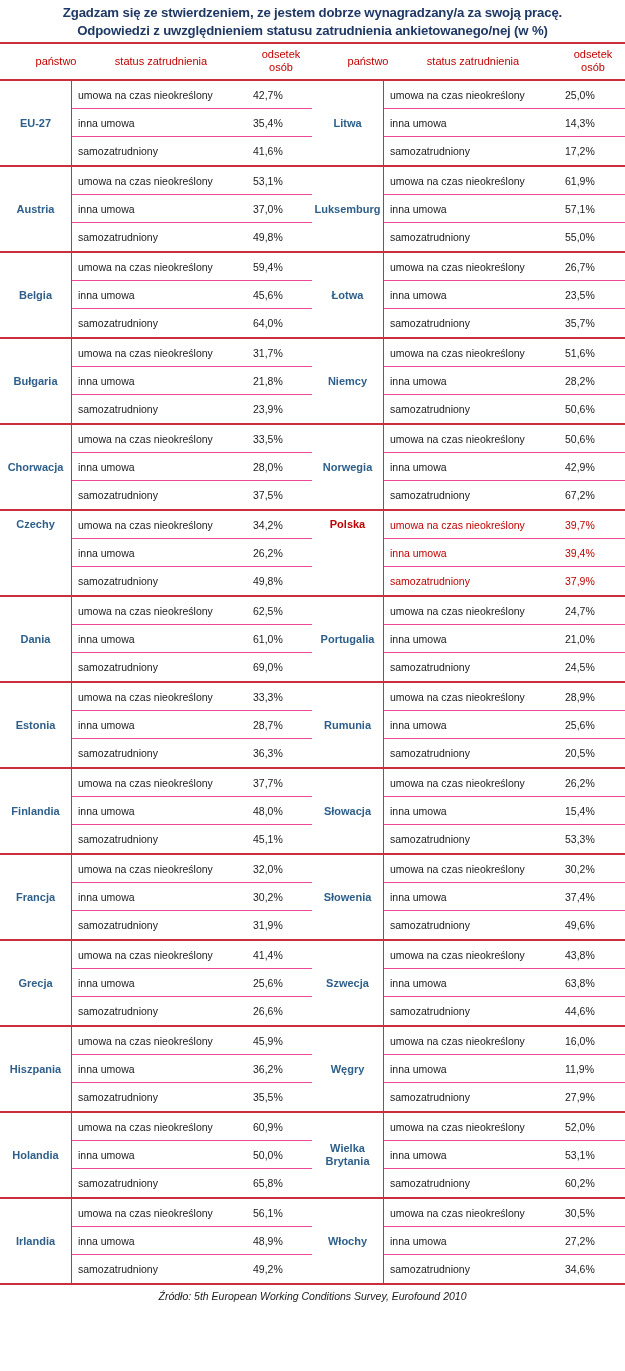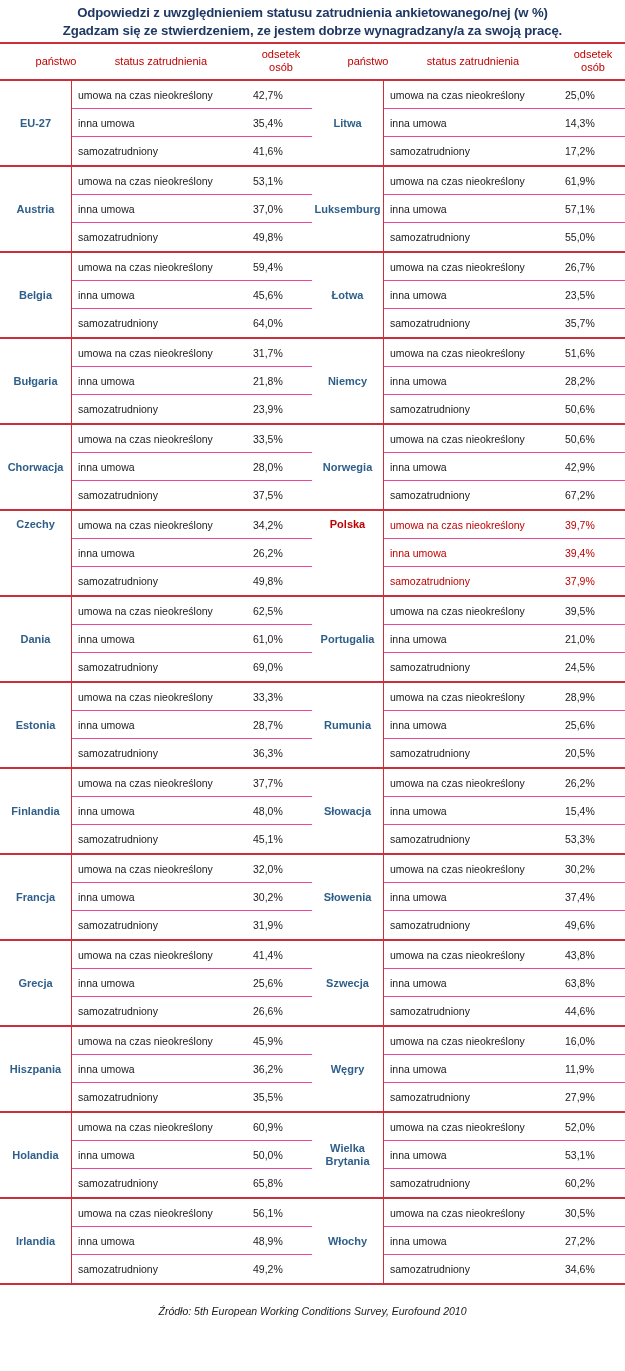--- a/index.html
+++ b/index.html
@@ -136,31 +136,31 @@
   }
   .drow.hl .cell-status,
   .drow.hl .cell-pct { color: #c00000; }
 
   
   .footer {
     text-align: center;
     font-size: 10.5px;
     font-style: italic;
     color: #1a1a1a;
-    padding-top: 20px;
+    padding-top: 5px;
   }
 </style>
 </head>
 <body>
 
 <div class="page">
 
   <div class="title-block">
+    <div class="title-line">Zgadzam się ze stwierdzeniem, ze jestem dobrze wynagradzany/a za swoją pracę.</div>
     <div class="title-line">Odpowiedzi z uwzględnieniem statusu zatrudnienia ankietowanego/nej (w %)</div>
-    <div class="title-line">Zgadzam się ze stwierdzeniem, ze jestem dobrze wynagradzany/a za swoją pracę.</div>
   </div>
 
   <div class="rule-thick"></div>
 
   <div class="head-row">
     <div class="head-cell country">państwo</div>
     <div class="head-cell status">status zatrudnienia</div>
     <div class="head-cell pct">
       <span>
         <span>odsetek</span><br>
@@ -521,21 +521,21 @@
               <div class="cell-status">samozatrudniony</div>
               <div class="cell-pct">37,9%</div>
             </div>
           </div>
         </div>
         <div class="grp">
           <div class="grp-country v-center">Portugalia</div>
           <div class="grp-rows">
             <div class="drow sep">
               <div class="cell-status">umowa na czas nieokreślony</div>
-              <div class="cell-pct">39,5%</div>
+              <div class="cell-pct">24,7%</div>
             </div>
             <div class="drow sep">
               <div class="cell-status">inna umowa</div>
               <div class="cell-pct">21,0%</div>
             </div>
             <div class="drow">
               <div class="cell-status">samozatrudniony</div>
               <div class="cell-pct">24,5%</div>
             </div>
           </div>

